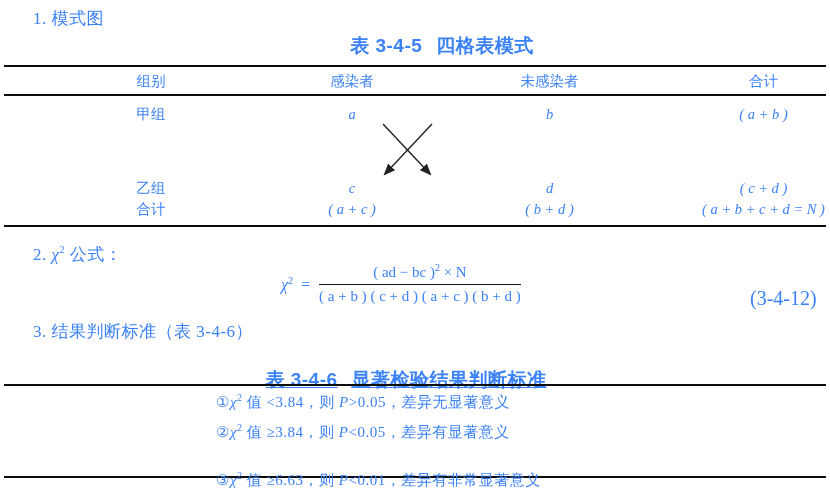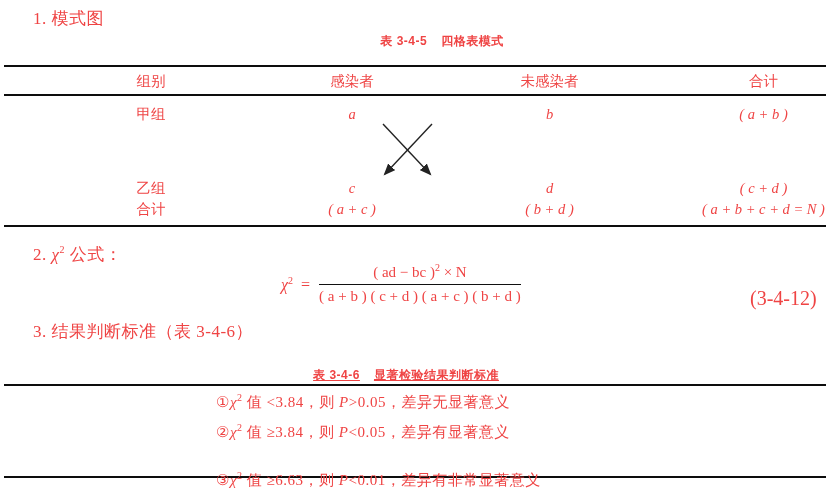--- a/index.html
+++ b/index.html
@@ -1,27 +1,27 @@
 <!DOCTYPE html>
 <html><head>
 <meta charset="utf-8">
 <style>
   html,body{margin:0;padding:0;background:#ffffff;}
   .page{
     position:relative;width:830px;height:488px;background:#ffffff;
-    color:#ef4444;font-family:"Liberation Serif","DejaVu Serif",serif;
+    color:#3b82f6;font-family:"Liberation Serif","DejaVu Serif",serif;
     overflow:hidden;
   }
   .rule{position:absolute;left:4px;width:822px;height:2px;background:#0d0d0d;}
   .rule.thin{height:1.6px;}
   .heading{position:absolute;left:33px;font-size:17px;letter-spacing:0.5px;white-space:nowrap;}
   .caption{
     position:absolute;transform:translateX(-50%);
     font-family:"Liberation Sans","DejaVu Sans",sans-serif;
-    font-weight:bold;font-size:12px;white-space:nowrap;letter-spacing:0.5px;
+    font-weight:bold;font-size:19px;white-space:nowrap;letter-spacing:0.5px;
   }
   .caption .cap-title{margin-left:14px;}
   .trow{position:absolute;left:0;width:830px;display:flex;font-size:14.5px;line-height:20px;padding-left:45px;}
   .cell{text-align:center;}
   .c1{width:212px;}
   .c2{width:190px;}
   .c3{width:205px;}
   .c4{width:223px;}
   .math{font-style:italic;font-family:"Liberation Serif","DejaVu Serif",serif;}
   .chi{font-style:italic;}

